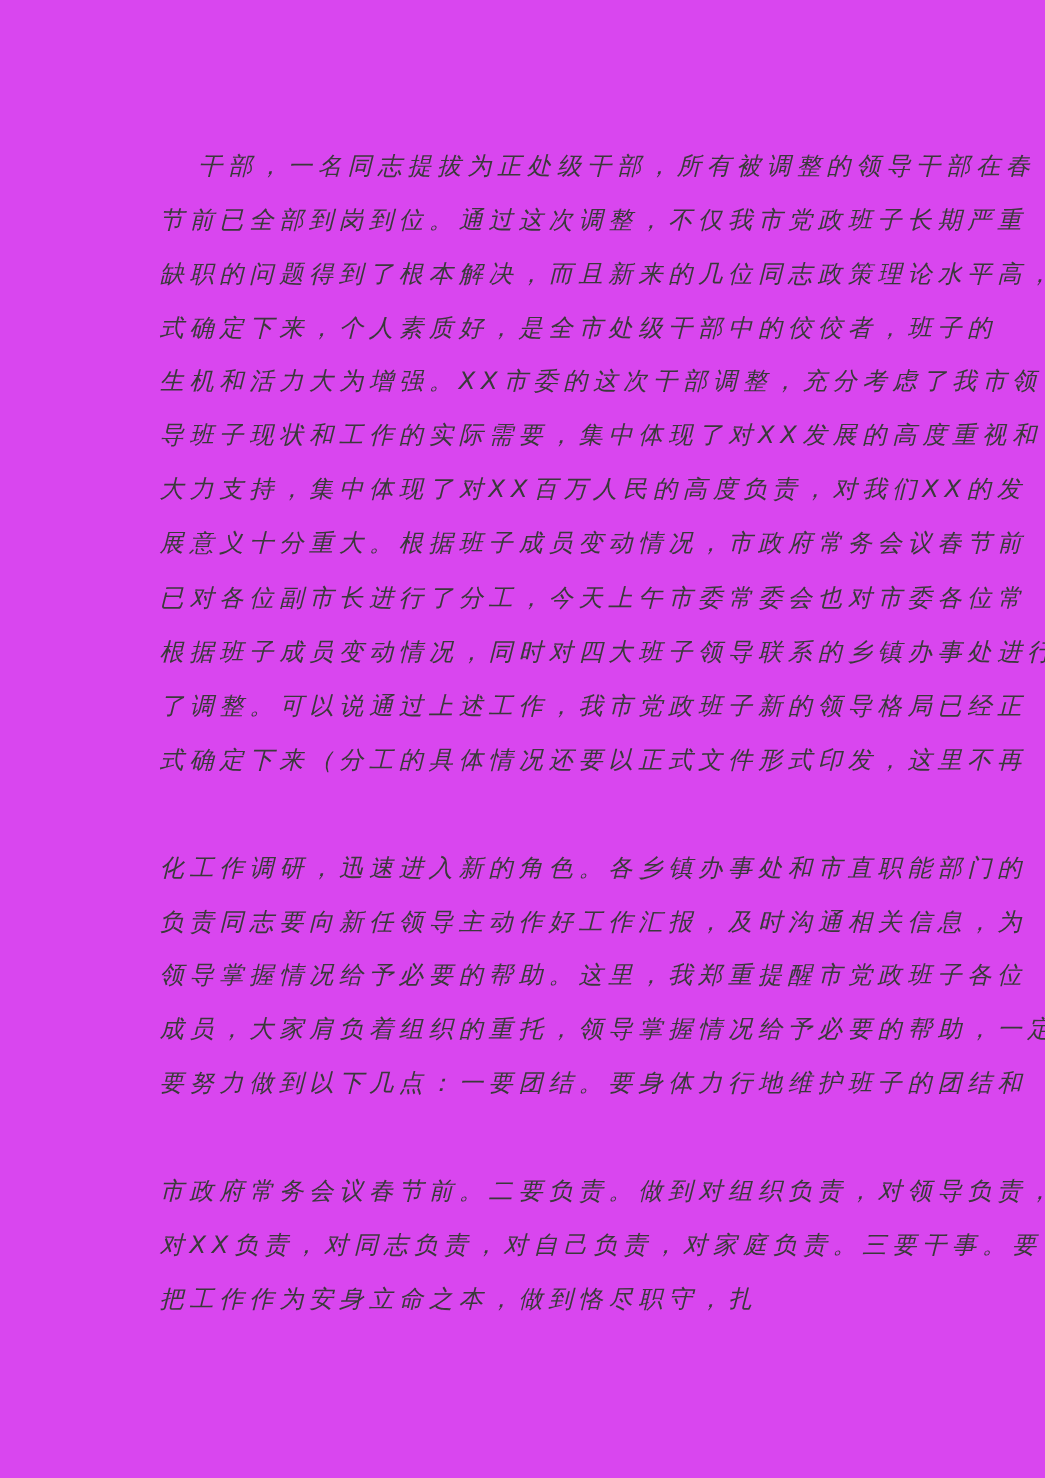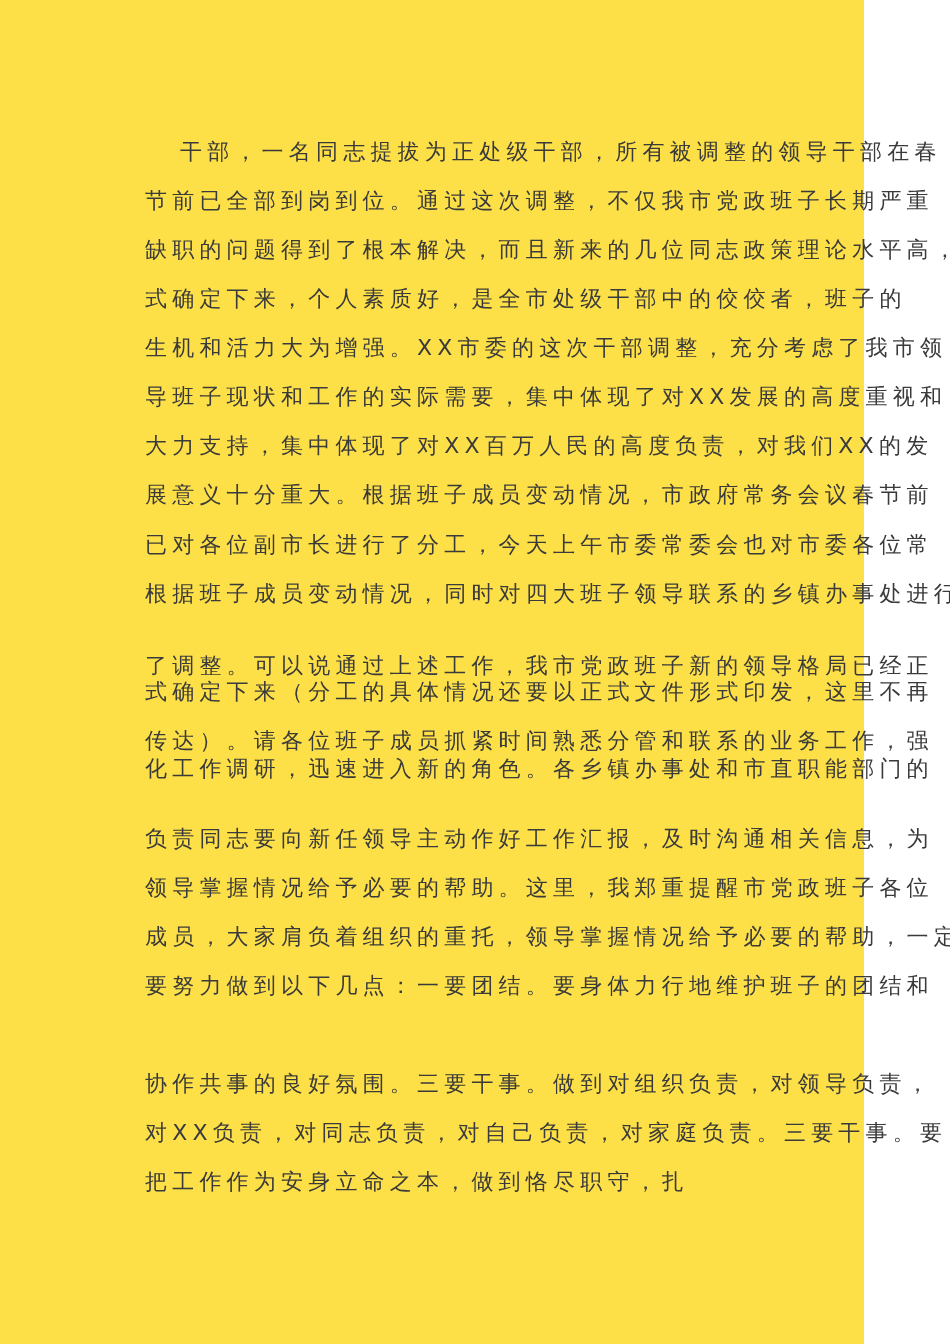--- a/index.html
+++ b/index.html
@@ -1,17 +1,17 @@
 <!DOCTYPE html>
 <html><head>
   <meta charset="utf-8">
   <style>
     html, body { margin: 0; padding: 0; background: #ffffff; }
     body { width: 950px; height: 1344px; position: relative; overflow: hidden; }
-    .page { position: absolute; left: 0; top: 0; width: 864px; height: 1344px; background: #fde047; }
+    .page { position: absolute; left: 0; top: 0; width: 950px; height: 1344px; background: #d946ef; font-style: italic; }
     .line {
       position: absolute;
       left: 145px;
       width: 660px;
       height: 30px;
       font-family: "DejaVu Sans", "Liberation Sans", sans-serif;
       font-size: 22px;
       line-height: 30px;
       color: #3a3a3a;
       white-space: nowrap;
@@ -26,24 +26,23 @@
   <div class="line first" style="top:137px">干部，一名同志提拔为正处级干部，所有被调整的领导干部在春</div>
   <div class="line" style="top:235px">缺职的问题得到了根本解决，而且新来的几位同志政策理论水平高，</div>
   <div class="line" style="top:186px">节前已全部到岗到位。通过这次调整，不仅我市党政班子长期严重</div>
   <div class="line" style="top:284px">式确定下来，个人素质好，是全市处级干部中的佼佼者，班子的</div>
   <div class="line" style="top:333px">生机和活力大为增强。XX市委的这次干部调整，充分考虑了我市领</div>
   <div class="line" style="top:382px">导班子现状和工作的实际需要，集中体现了对XX发展的高度重视和</div>
   <div class="line" style="top:431px">大力支持，集中体现了对XX百万人民的高度负责，对我们XX的发</div>
   <div class="line" style="top:530px">已对各位副市长进行了分工，今天上午市委常委会也对市委各位常</div>
   <div class="line" style="top:480px">展意义十分重大。根据班子成员变动情况，市政府常务会议春节前</div>
   <div class="line" style="top:579px">根据班子成员变动情况，同时对四大班子领导联系的乡镇办事处进行</div>
-  <div class="line" style="top:651px">了调整。可以说通过上述工作，我市党政班子新的领导格局已经正</div>
+  <div class="line" style="top:628px">了调整。可以说通过上述工作，我市党政班子新的领导格局已经正</div>
   <div class="line" style="top:677px">式确定下来（分工的具体情况还要以正式文件形式印发，这里不再</div>
-  <div class="line" style="top:726px">传达）。请各位班子成员抓紧时间熟悉分管和联系的业务工作，强</div>
-  <div class="line" style="top:754px">化工作调研，迅速进入新的角色。各乡镇办事处和市直职能部门的</div>
+  <div class="line" style="top:775px">化工作调研，迅速进入新的角色。各乡镇办事处和市直职能部门的</div>
   <div class="line" style="top:824px">负责同志要向新任领导主动作好工作汇报，及时沟通相关信息，为</div>
   <div class="line" style="top:873px">领导掌握情况给予必要的帮助。这里，我郑重提醒市党政班子各位</div>
   <div class="line" style="top:922px">成员，大家肩负着组织的重托，领导掌握情况给予必要的帮助，一定</div>
   <div class="line" style="top:971px">要努力做到以下几点：一要团结。要身体力行地维护班子的团结和</div>
-  <div class="line" style="top:1069px">协作共事的良好氛围。三要干事。做到对组织负责，对领导负责，</div>
+  <div class="line" style="top:1069px">市政府常务会议春节前。二要负责。做到对组织负责，对领导负责，</div>
   <div class="line" style="top:1118px">对XX负责，对同志负责，对自己负责，对家庭负责。三要干事。要</div>
   <div class="line" style="top:1167px">把工作作为安身立命之本，做到恪尽职守，扎</div>
 </div>
 
 </body></html>

